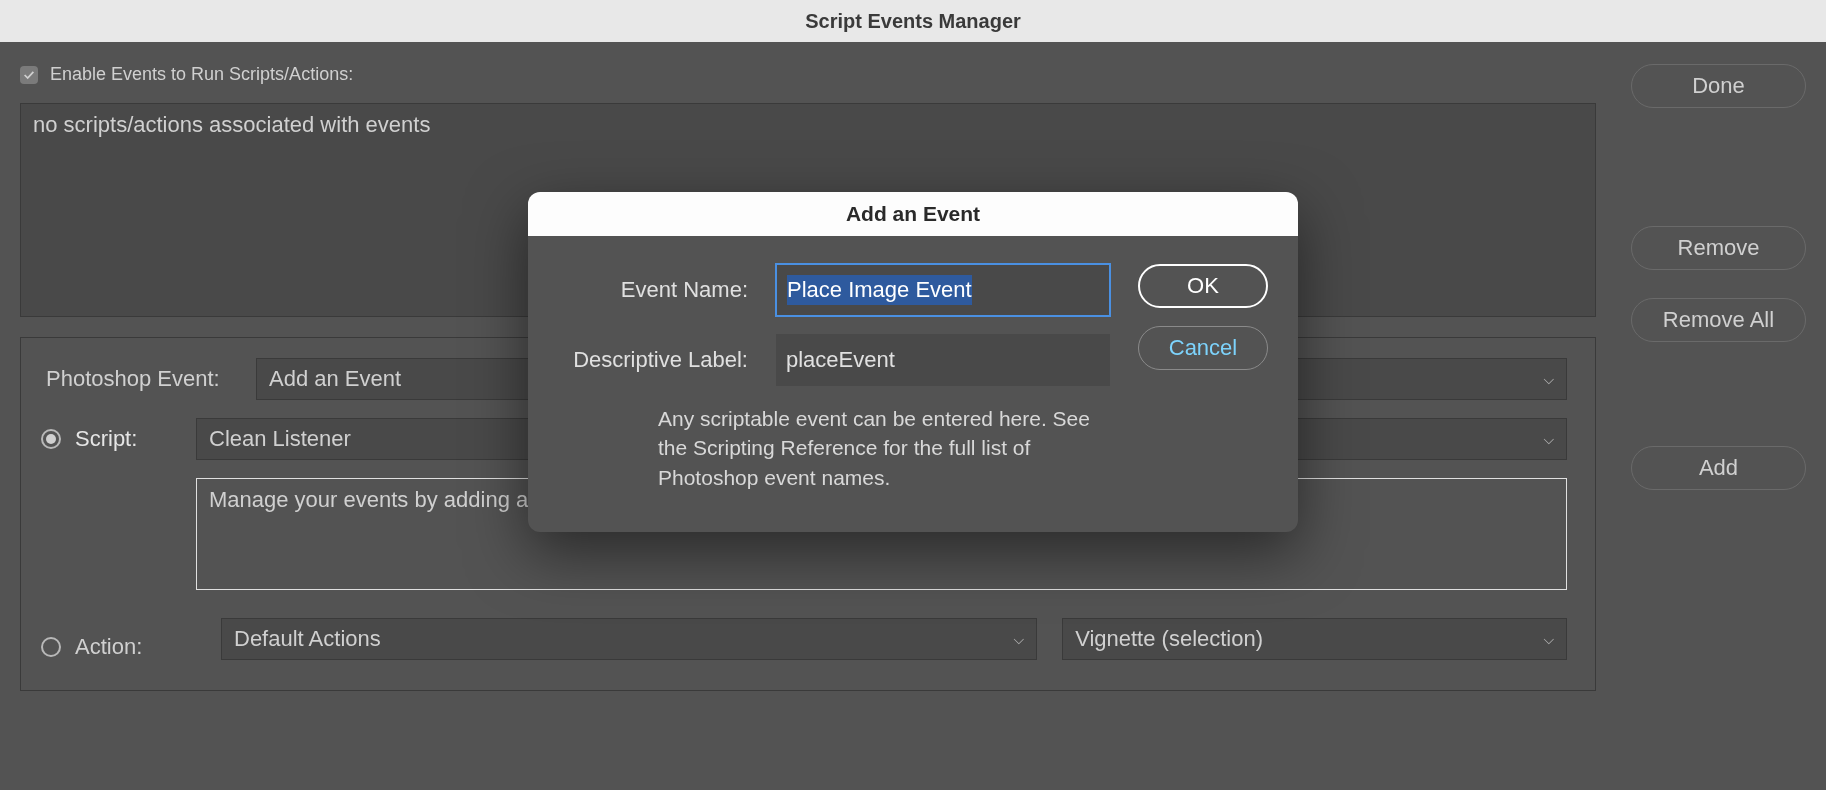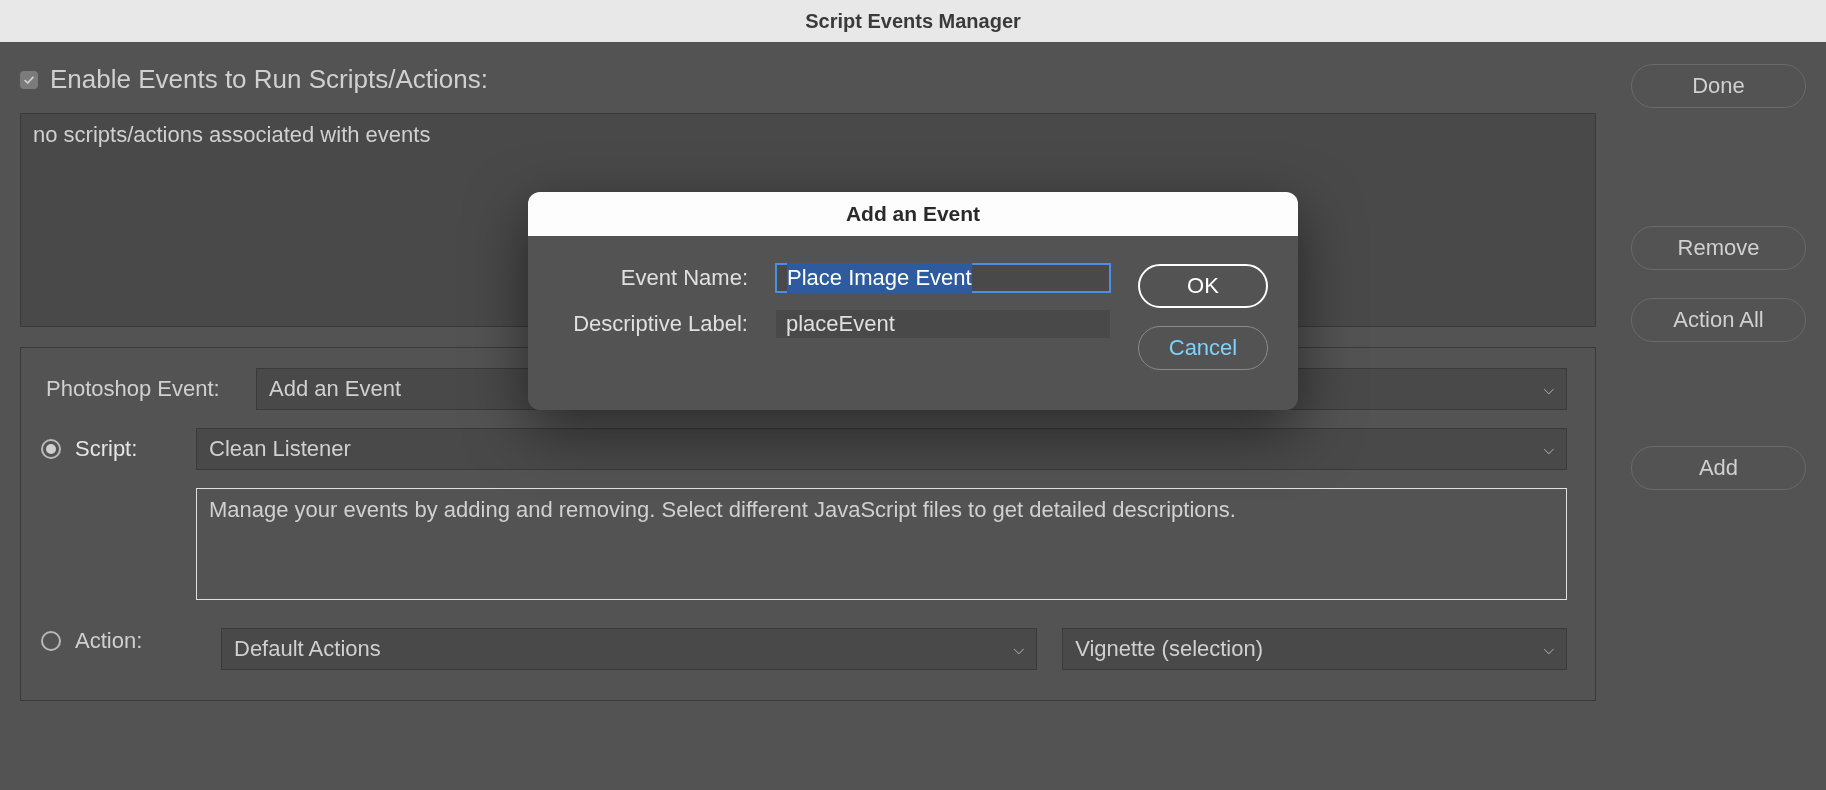--- a/index.html
+++ b/index.html
@@ -39,21 +39,21 @@
       flex-direction: column;
       gap: 28px;
       padding-top: 0;
     }
     .checkbox-row {
       display: flex;
       align-items: center;
       gap: 12px;
       margin-bottom: 18px;
       color: #d0d0d0;
-      font-size: 26px;
+      font-size: 18px;
     }
     .checkbox {
       width: 18px;
       height: 18px;
       border-radius: 4px;
       background: #7b7b7b;
       display: flex;
       align-items: center;
       justify-content: center;
       position: relative;
@@ -125,21 +125,21 @@
       height: 112px;
       margin-left: 155px;
       padding: 8px 12px;
       color: #d0d0d0;
       font-size: 22px;
       margin-bottom: 28px;
     }
     .action-row {
       display: flex;
       gap: 25px;
-      align-items: flex-start;
+      align-items: flex-end;
     }
     .pill-button {
       background: transparent;
       border: 1px solid #6a6a6a;
       border-radius: 28px;
       height: 44px;
       color: #d0d0d0;
       font-size: 22px;
       cursor: pointer;
       display: flex;
@@ -201,21 +201,21 @@
     .modal-label {
       text-align: right;
       width: 190px;
       color: #e0e0e0;
       font-size: 22px;
     }
     .modal-input {
       flex: 1;
       background: #494949;
       border: none;
-      height: 28px;
+      height: 52px;
       padding: 0 10px;
       color: #e0e0e0;
       font-size: 22px;
       outline: none;
     }
     .modal-input.focused {
       border: 1px solid #4a90e2;
       box-shadow: 0 0 0 1px #4a90e2;
     }
     .modal-input.focused .selected-text {
@@ -315,21 +315,21 @@
           <span>Vignette (selection)</span>
           <span class="chevron">⌵</span>
         </div>
       </div>
     </div>
   </div>
 
   <div class="right-panel">
     <button class="pill-button">Done</button>
     <button class="pill-button">Remove</button>
-    <button class="pill-button">Action All</button>
+    <button class="pill-button">Remove All</button>
     <div style="height:48px"></div>
     <button class="pill-button">Add</button>
   </div>
 </div>
 
 <div class="modal-overlay">
   <div class="modal">
     <div class="modal-title">
       <span>Add an Event</span>
     </div>
@@ -344,20 +344,21 @@
           </div>
         </div>
         <div class="modal-row">
           <div class="modal-label">Descriptive Label:</div>
           <div class="modal-input">
             <div class="modal-input-inner">
               <span>placeEvent</span>
             </div>
           </div>
         </div>
+        <div class="modal-help">Any scriptable event can be entered here. See the Scripting Reference for the full list of Photoshop event names.</div>
       </div>
       <div class="modal-buttons">
         <button class="modal-pill primary">OK</button>
         <button class="modal-pill secondary">Cancel</button>
       </div>
     </div>
   </div>
 </div>
 
 </body></html>

